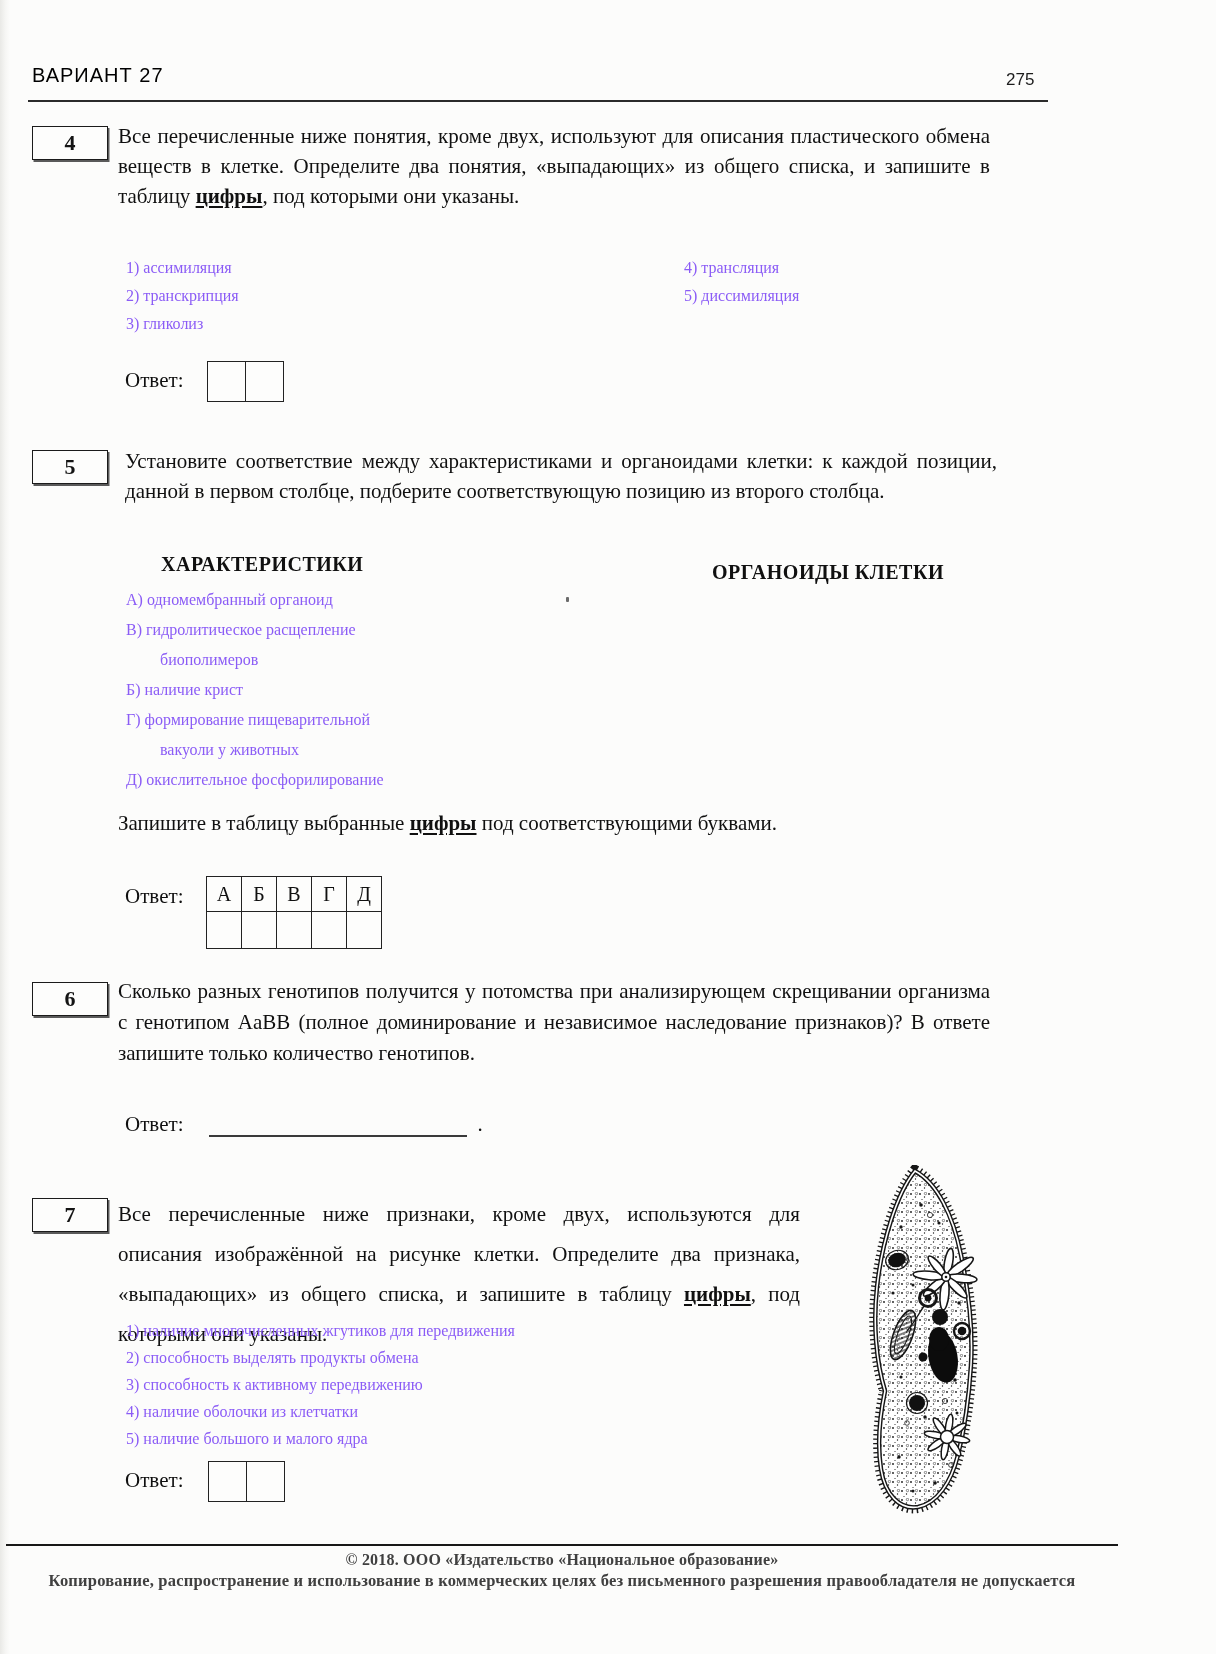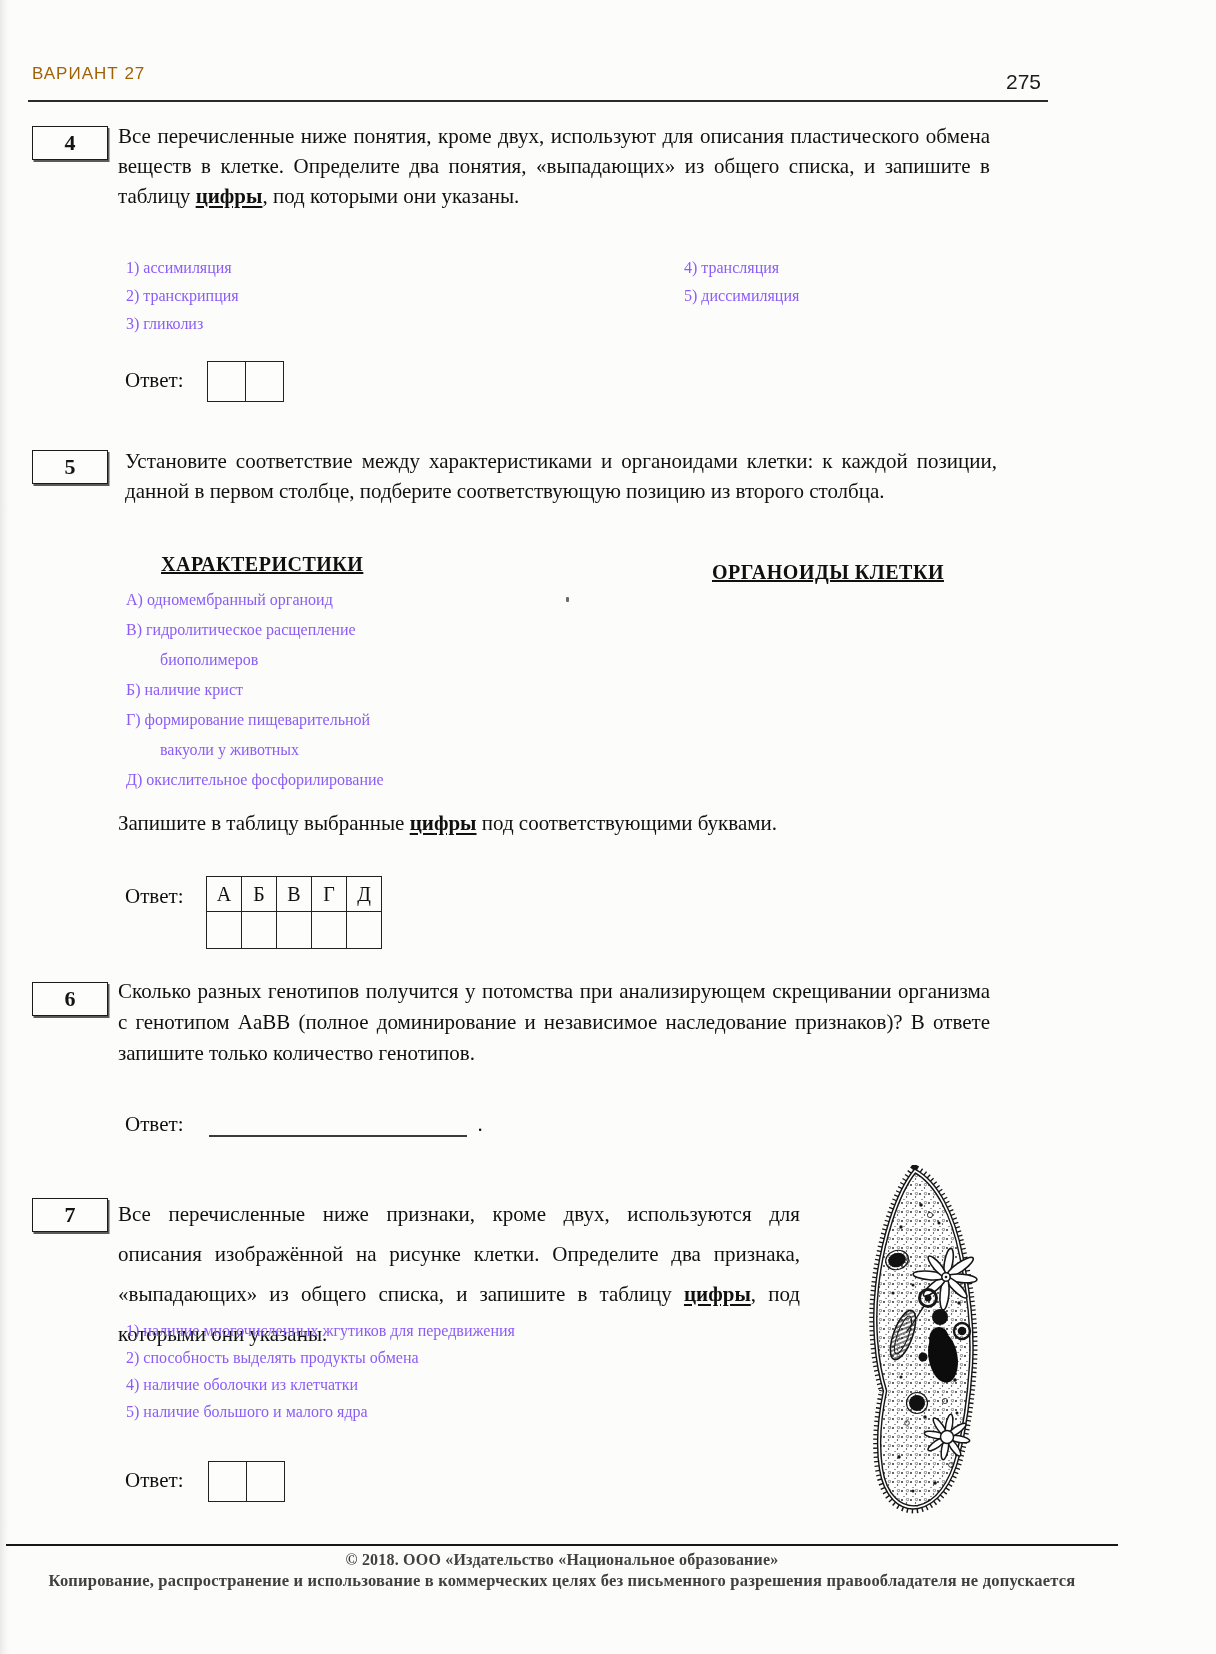--- a/index.html
+++ b/index.html
@@ -9,35 +9,35 @@
     font-family:"Liberation Serif","DejaVu Serif",serif;
     color:#141414;overflow:hidden;
     -webkit-font-smoothing:antialiased;
   }
   .page{position:absolute;inset:0;}
   .scan-edge{position:absolute;left:0;top:0;width:10px;height:100%;
     background:linear-gradient(90deg,#e9e9e6 0,#f6f6f4 55%,#fcfcfb 100%);}
   .abs{position:absolute;}
   
   .hdr-variant{left:32px;top:64px;font-family:"Liberation Sans","DejaVu Sans",sans-serif;
-    font-size:17px;letter-spacing:1px;color:#a16207;}
+    font-size:20px;letter-spacing:1px;color:#000000;}
   .hdr-page{left:1006px;top:70px;font-family:"Liberation Sans","DejaVu Sans",sans-serif;
-    font-size:21px;color:#1c1c1c;}
+    font-size:17px;color:#1c1c1c;}
   .hdr-rule{left:28px;top:100px;width:1020px;height:2px;background:#2b2b2b;}
   
   .qbox{width:74px;height:32px;border:1.8px solid #1b1b1b;box-shadow:1.5px 2px 0 0 #5a5a5a;
     display:flex;align-items:center;justify-content:center;
     font-weight:700;font-size:22px;background:#fdfdfc;}
   
   .intro{width:872px;font-size:21px;line-height:30px;text-align:justify;color:#101010;}
   .em-word{font-weight:700;text-decoration:underline;text-decoration-thickness:2px;text-underline-offset:3px;}
   .optlist{font-size:16px;color:#8b5cf6;}
   .optlist div{white-space:pre-line;}
   .hang{padding-left:34px;text-indent:-34px;white-space:pre-line;}
-  .colhdr{font-weight:700;font-size:20px;letter-spacing:.5px;color:#101010;text-decoration:underline;}
+  .colhdr{font-weight:700;font-size:20px;letter-spacing:.5px;color:#101010;}
   .anslabel{font-size:21px;color:#101010;}
   
   .ansbox{display:flex;}
   .ansbox .cell{width:37px;height:39px;border:1.7px solid #222;background:#fdfdfc;}
   .ansbox .cell + .cell{border-left:none;}
   
   table.anstable{border-collapse:collapse;}
   table.anstable td{width:34px;height:34px;border:1.6px solid #222;
     text-align:center;font-size:20px;color:#101010;padding:0;background:#fdfdfc;}
   table.anstable tr.empty td{height:36px;}
@@ -134,20 +134,21 @@
 
   <div class="abs qbox" style="left:32px;top:1198px;">
     <span>7</span>
   </div>
   <div class="abs intro" style="left:118px;top:1194px;width:682px;line-height:40px;">
     <span>Все перечисленные ниже признаки, кроме двух, используются для описания изображённой на рисунке клетки. Определите два признака, «выпадающих» из общего списка, и запишите в таблицу </span><span class="em-word">цифры</span><span>, под которыми они указаны.</span>
   </div>
   <div class="abs optlist" style="left:126px;top:1317px;line-height:27px;">
     <div>1) наличие многочисленных жгутиков для передвижения</div>
     <div>2) способность выделять продукты обмена</div>
+    <div>3) способность к активному передвижению</div>
     <div>4) наличие оболочки из клетчатки</div>
     <div>5) наличие большого и малого ядра</div>
   </div>
   <div class="abs anslabel" style="left:125px;top:1468px;">Ответ:</div>
   <div class="abs ansbox" style="left:208px;top:1461px;">
     <div class="cell"></div>
     <div class="cell"></div>
   </div>
 
   <svg class="abs" style="left:855px;top:1165px;" width="150" height="350" viewBox="0 0 150 350">

